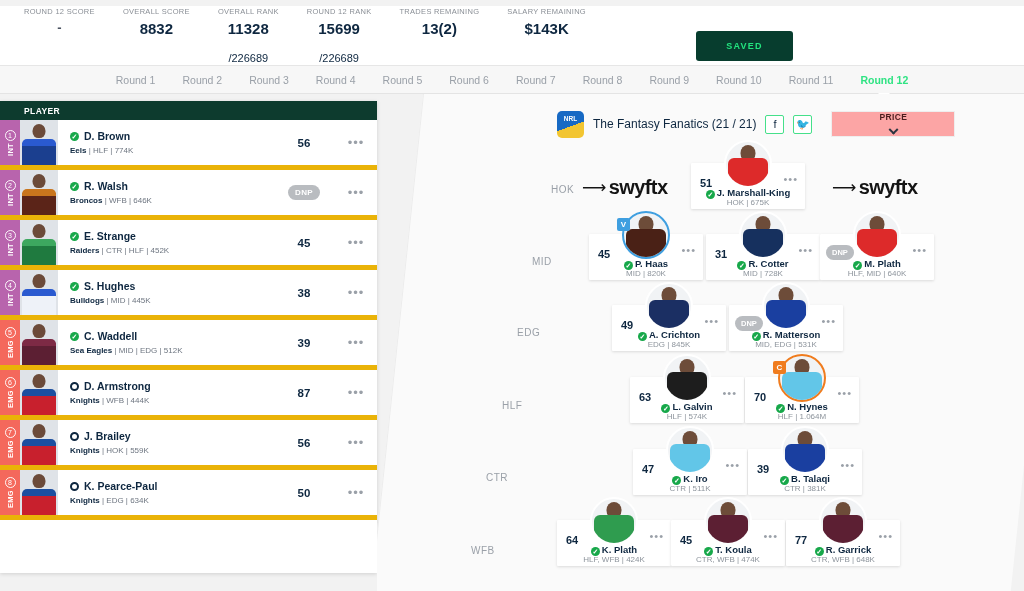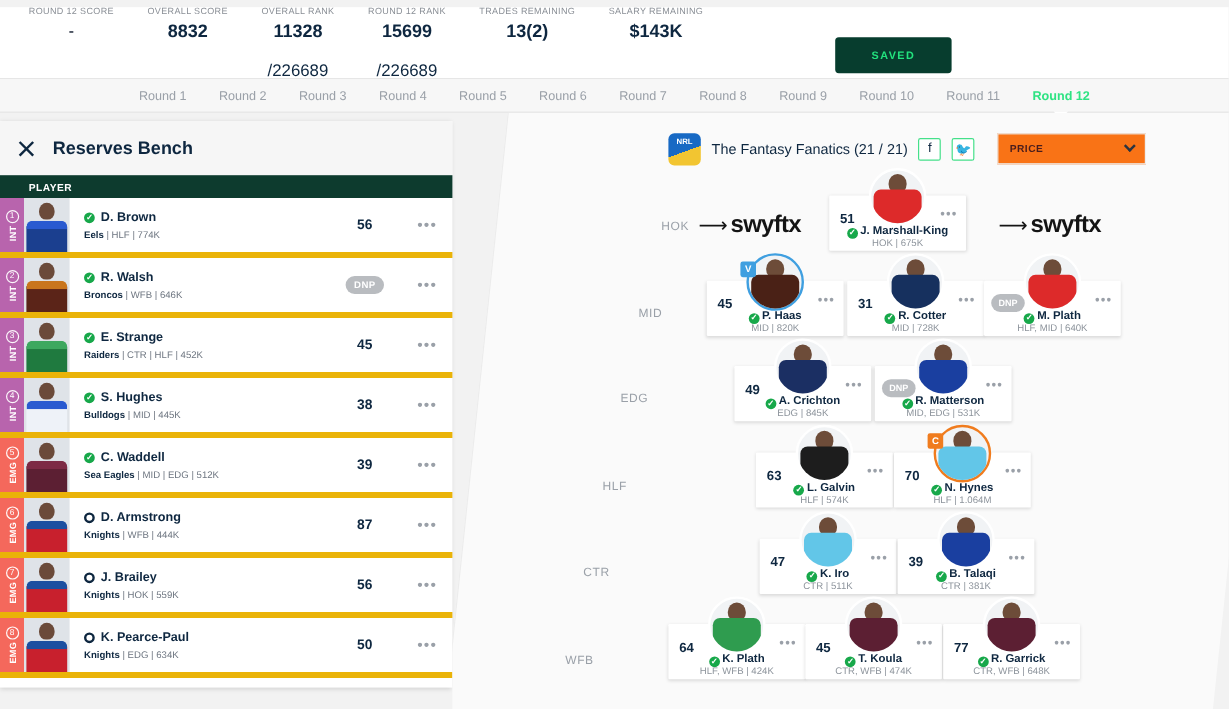--- a/index.html
+++ b/index.html
@@ -18,21 +18,21 @@
     border-bottom: 1px solid #e6e6e6;
   }
   .stats { display: flex; align-items: flex-start; padding-left: 10px; }
   .stat { text-align: center; padding: 0 14px; }
   .stat-label {
     font-size: 7.5px; letter-spacing: .3px; color: #8a8f96;
     text-transform: uppercase; white-space: nowrap; margin-bottom: 5px;
   }
   .stat-value { font-size: 15px; font-weight: bold; color: #0e2740; line-height: 1.05; }
   .stat-value.dash { font-size: 13px; color: #4a5260; }
-  .stat-sub { font-size: 14px; color: #0e2740; margin-top: 15px; text-align: center; }
+  .stat-sub { font-size: 11px; color: #0e2740; margin-top: 15px; text-align: center; }
 
   .saved-btn {
     position: absolute; left: 696px; top: 25px; width: 97px; height: 30px;
     background: #073d2e; border-radius: 3px; color: #22e37e;
     font-size: 9px; font-weight: bold; letter-spacing: 1.2px;
     display: flex; align-items: center; justify-content: center; cursor: pointer;
     border: none;
   }
 
   
@@ -152,23 +152,23 @@
     position: absolute; left: 0; top: 4px; width: 100%; text-align: center;
     font-size: 6.5px; font-weight: bold; color: #fff;
   }
   .team-name { font-size: 12px; color: #0e2740; white-space: nowrap; }
   .soc {
     width: 19px; height: 19px; border: 1px solid #45e08a; border-radius: 2px;
     display: flex; align-items: center; justify-content: center;
     font-size: 11px; color: #0e2740; cursor: pointer; background: #fff;
   }
   .price-sel {
-    margin-left: 10px; width: 124px; height: 26px; background: #f97316;
+    margin-left: 10px; width: 124px; height: 26px; background: #fca5a5;
     border: 1px solid #eeeeee; display: flex; align-items: center;
-    justify-content: space-between; padding: 0 9px; cursor: pointer;
+    justify-content: space-between; padding: 0 9px; cursor: pointer; flex-direction: column;
   }
   .price-sel span { font-size: 8.5px; font-weight: bold; color: #4a1d1d; letter-spacing: .4px; }
   .chev { width: 7px; height: 7px; border-right: 2px solid #2b3440; border-bottom: 2px solid #2b3440; transform: rotate(45deg) translate(-2px,-2px); }
 
   .pos-lbl { position: absolute; font-size: 10px; color: #9aa0a8; letter-spacing: .5px; }
   .sponsor {
     position: absolute; font-size: 20px; font-weight: bold; color: #141414;
     letter-spacing: -.6px; display: flex; align-items: center; gap: 3px;
   }
   .sponsor i { font-style: normal; font-size: 17px; font-weight: normal; }
@@ -265,24 +265,20 @@
       <div class="round-tab">Round 6</div>
       <div class="round-tab">Round 7</div>
       <div class="round-tab">Round 8</div>
       <div class="round-tab">Round 9</div>
       <div class="round-tab">Round 10</div>
       <div class="round-tab">Round 11</div>
       <div class="round-tab active">Round 12</div>
     </div>
 
   <div class="reserves">
-    <div class="reserves-head">
-      <div class="close-x"></div>
-      <div class="reserves-title">Reserves Bench</div>
-    </div>
     <div class="col-head">PLAYER</div>
     <div id="bench">
         <div class="p-row">
           <div class="pos-strip int">
             <span class="pos-num">1</span>
             <span class="pos-txt">INT</span>
           </div>
           <div class="p-thumb">
             <span class="head-dot"></span>
             <span class="jersey" style="background:#1b3f8f;border-top:7px solid #2a5ad0"></span>

